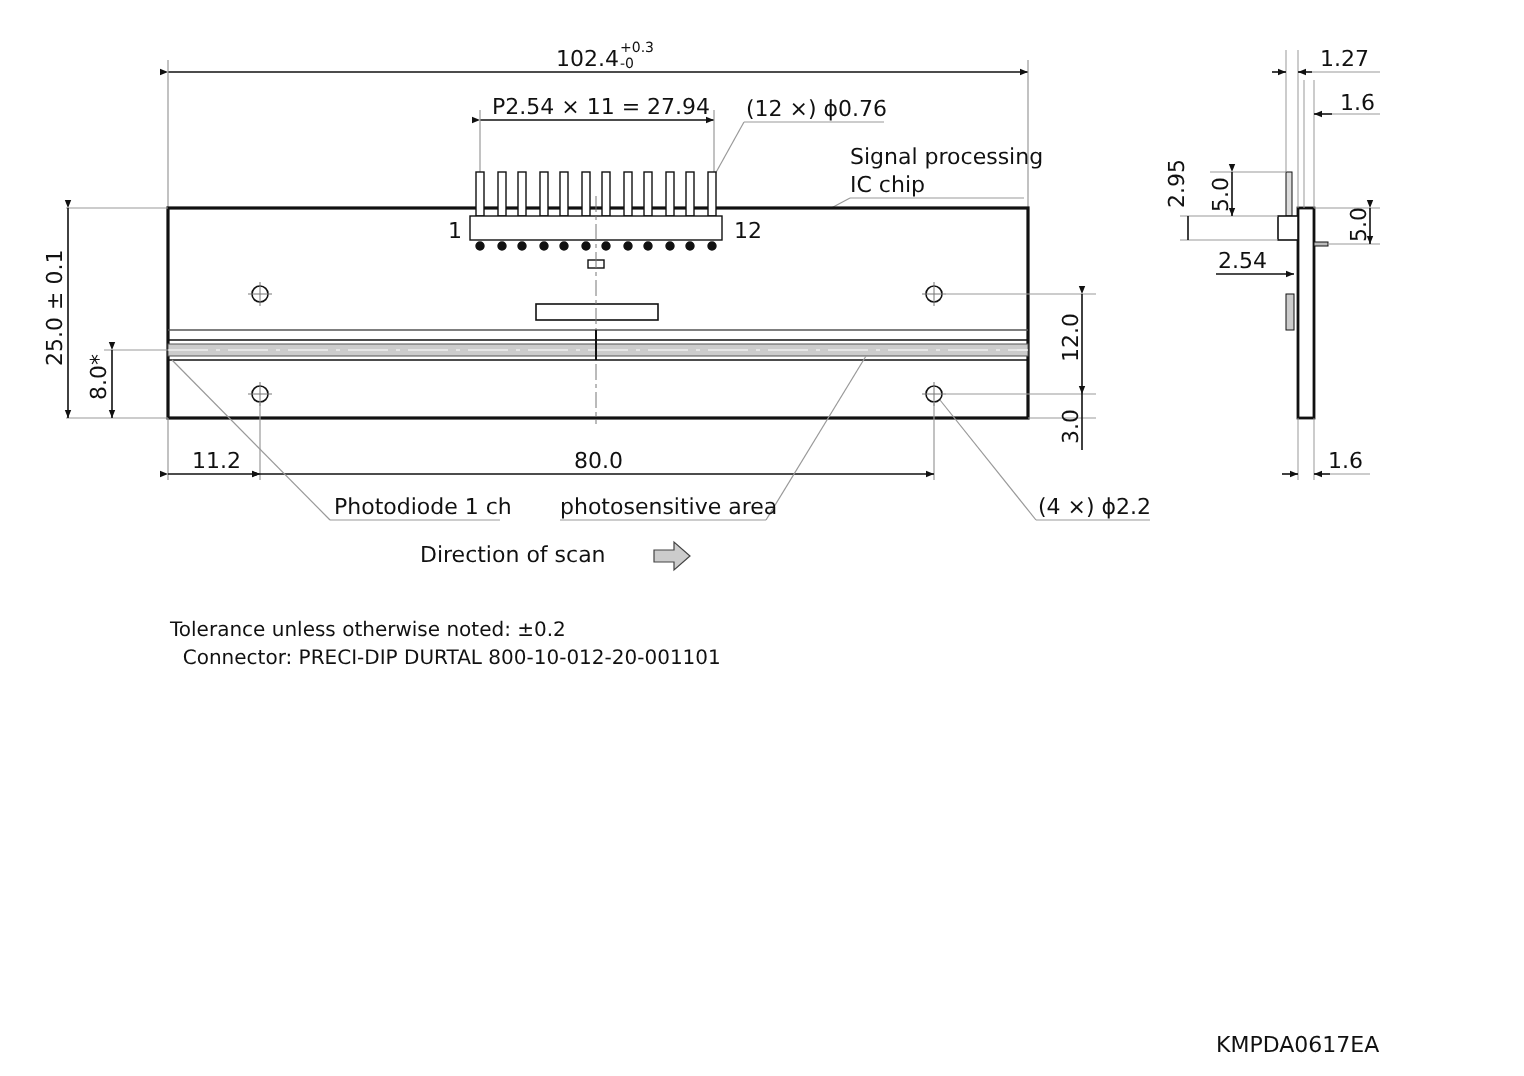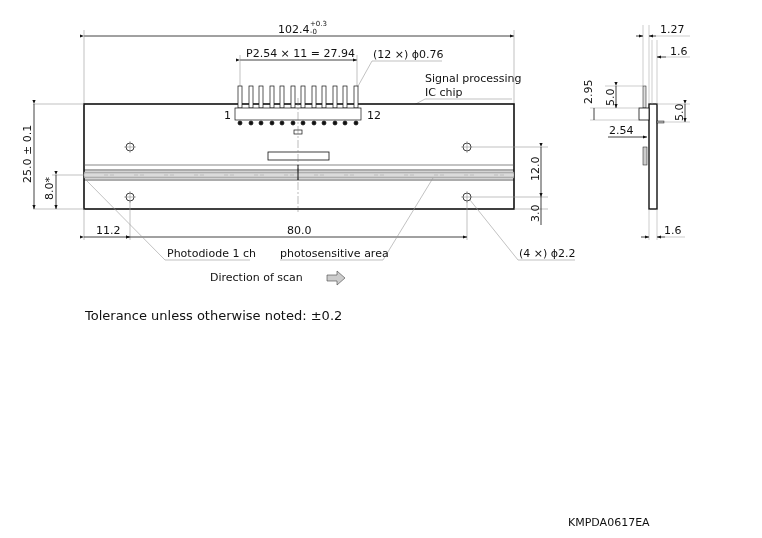--- a/index.html
+++ b/index.html
@@ -1,22 +1,22 @@
 <!DOCTYPE html>
 <html><head>
 <meta charset="utf-8">
 <style>
   html, body { margin: 0; padding: 0; background: #ffffff; }
   body { width: 762px; height: 538px; position: relative; overflow: hidden; font-family: "DejaVu Sans", sans-serif; }
   svg { position: absolute; left: 0; top: 0; }
   .t { font-family: "DejaVu Sans", sans-serif; font-size: 11px; fill: #111; }
   .ts { font-family: "DejaVu Sans", sans-serif; font-size: 7px; fill: #111; }
-  .notes { position: absolute; left: 85px; top: 309px; font-size: 13px; line-height: 14px; color: #111; }
+  .notes { position: absolute; left: 85px; top: 309px; font-size: 10px; line-height: 14px; color: #111; }
   .notes div { white-space: pre; }
-  .code { position: absolute; left: 568px; top: 516px; font-size: 11px; color: #111; }
+  .code { position: absolute; left: 608px; top: 516px; font-size: 11px; color: #111; }
 </style>
 </head>
 <body>
 
 <svg width="762" height="538" viewBox="0 0 762 538">
   <defs>
     <marker id="ar" markerWidth="6" markerHeight="6" refX="5" refY="3" orient="auto">
         <path d="M0,1 L5,3 L0,5 z" fill="#111"></path>
       </marker>
   </defs>
@@ -194,15 +194,16 @@
     <text class="t" x="609" y="134">2.54</text>
     <line x1="641" y1="237" x2="649" y2="237" stroke="#111" stroke-width="0.8" marker-end="url(#ar)"></line>
     <line x1="665" y1="237" x2="657" y2="237" stroke="#111" stroke-width="0.8" marker-end="url(#ar)"></line>
     <line x1="665" y1="237" x2="685" y2="237" stroke="#999" stroke-width="0.5"></line>
     <text class="t" x="664" y="234">1.6</text>
   </g>
 </svg>
 
 <div class="notes">
   <div>Tolerance unless otherwise noted: ±0.2</div>
+  <div>  Connector: PRECI-DIP DURTAL 800-10-012-20-001101</div>
 </div>
 
 <div class="code">KMPDA0617EA</div>
 
 </body></html>

